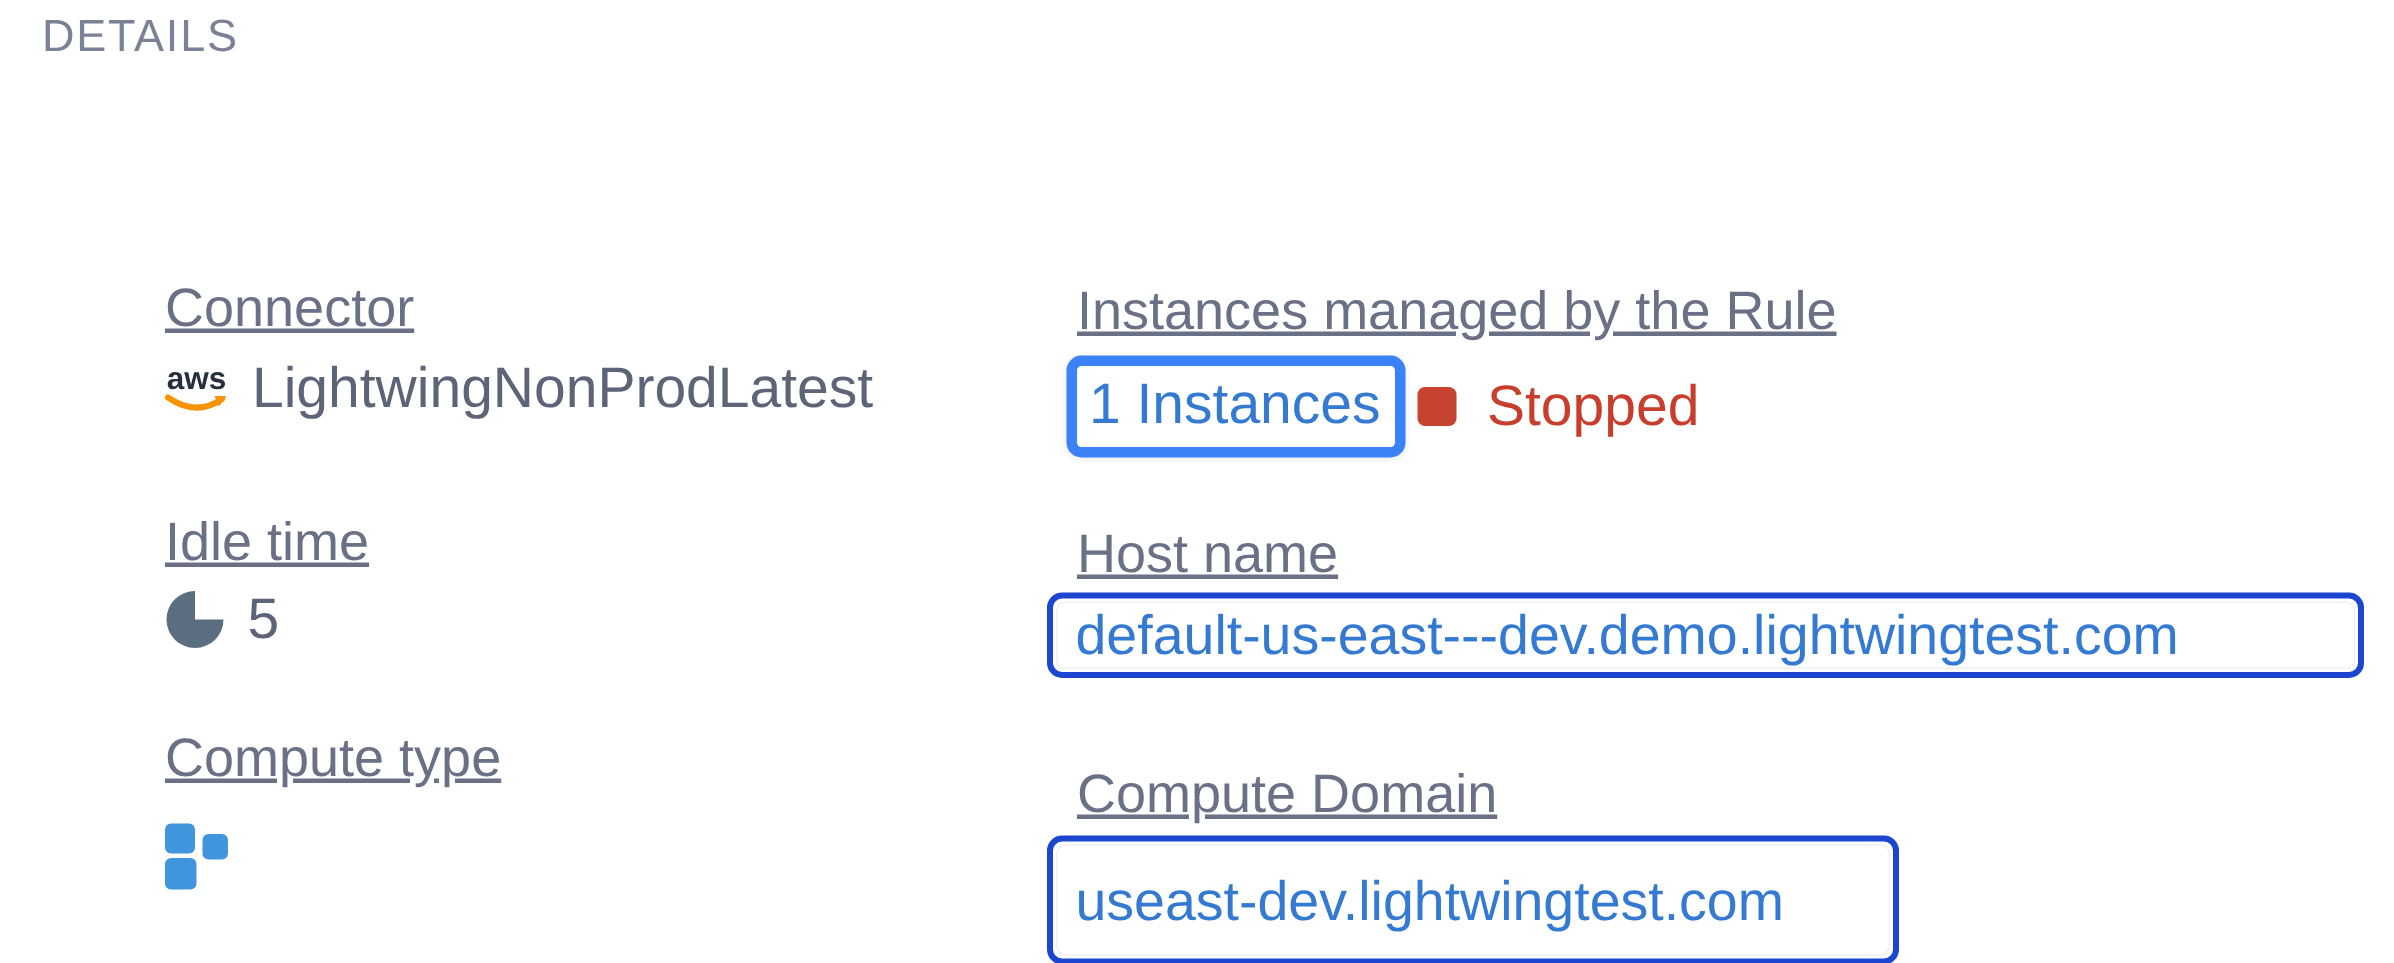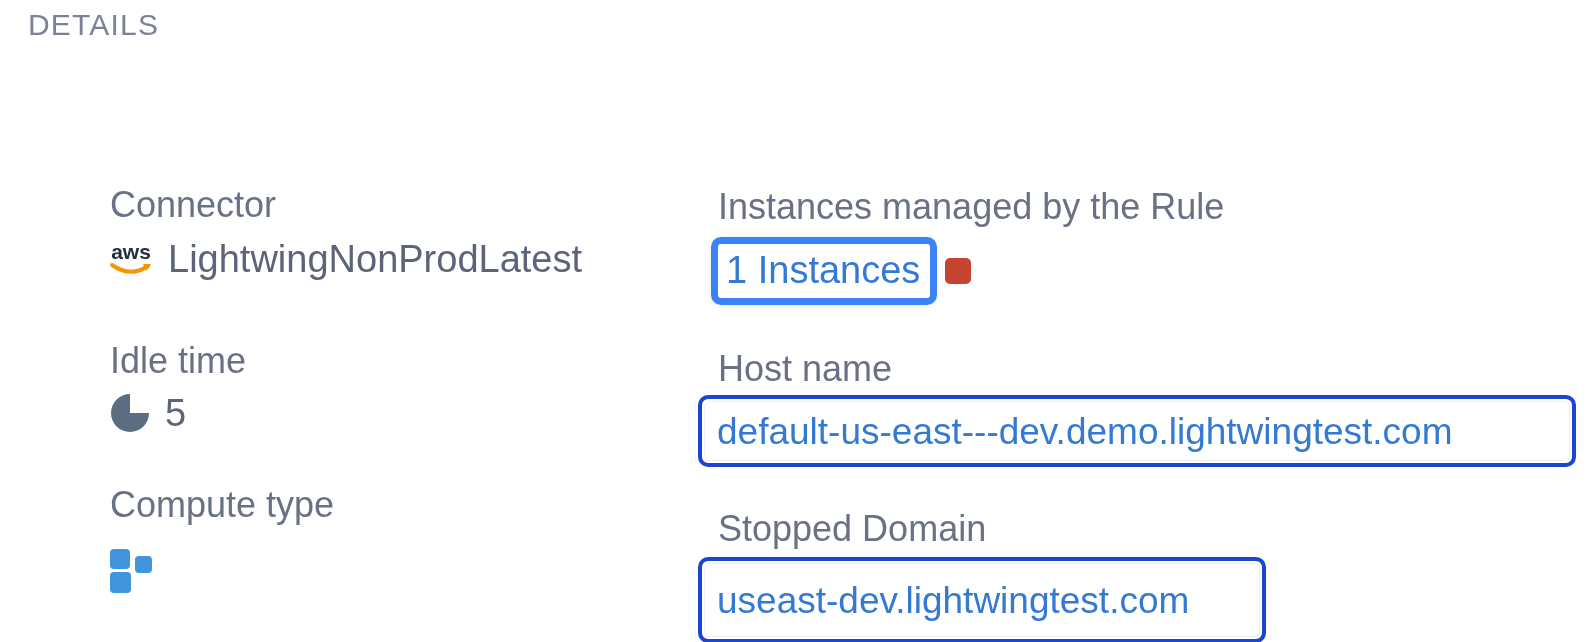--- a/index.html
+++ b/index.html
@@ -23,21 +23,21 @@
     font-family:"Liberation Sans", sans-serif;
     -webkit-font-smoothing:antialiased;
   }
   .abs{position:absolute;}
   .section-header{
     left:28px;top:8px;
     font-size:30px;font-weight:500;letter-spacing:1.2px;
     color:var(--header-text);
   }
   .field-label{
-    font-size:36px;color:var(--label-text);white-space:nowrap;
+    font-size:36px;color:var(--label-text);white-space:nowrap;text-decoration:underline;
   }
   .value-row{
     display:flex;align-items:center;gap:13px;
   }
   .field-value{
     font-size:38px;color:var(--value-text);white-space:nowrap;
   }
   .icon{display:inline-flex;align-items:flex-start;justify-content:center;flex:0 0 auto;}
   
   .instances-row{display:flex;align-items:center;}
@@ -113,27 +113,28 @@
       <rect x="27" y="14" width="17" height="17" rx="4" fill="var(--compute-icon-blue)"></rect>
       <rect x="2" y="30" width="21" height="21" rx="4" fill="var(--compute-icon-blue)"></rect>
     </svg>
   </span>
 </div>
 
 <div class="abs field-label" style="left:718px;top:186px;">Instances managed by the Rule</div>
 <div class="abs instances-row" style="left:711px;top:237px;">
   <span class="instances-chip">1 Instances</span>
   <span class="status-square"></span>
+  <span class="status-text">Stopped</span>
 </div>
 
 <div class="abs field-label" style="left:718px;top:348px;">Host name</div>
-<div class="abs link-box" style="left:698px;top:395px;width:878px;height:72px;">
+<div class="abs link-box" style="left:698px;top:395px;width:878px;height:57px;">
   <div class="link-box-inner">
     <span class="link-text">default-us-east---dev.demo.lightwingtest.com</span>
   </div>
 </div>
 
-<div class="abs field-label" style="left:718px;top:508px;">Stopped Domain</div>
+<div class="abs field-label" style="left:718px;top:508px;">Compute Domain</div>
 <div class="abs link-box" style="left:698px;top:557px;width:568px;height:86px;">
   <div class="link-box-inner">
     <span class="link-text">useast-dev.lightwingtest.com</span>
   </div>
 </div>
 
 </body></html>

